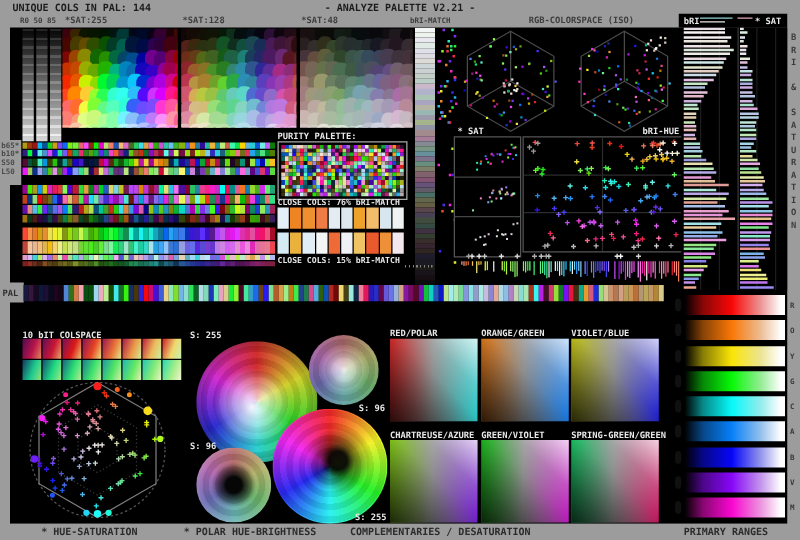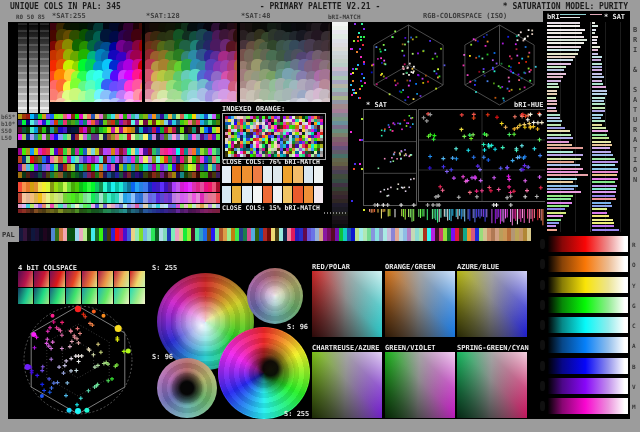--- a/index.html
+++ b/index.html
@@ -31,23 +31,22 @@
   .idxgrid{position:absolute;left:2px;top:2px;right:2px;bottom:2px;display:grid;
            grid-template-columns:repeat(32,1fr);grid-template-rows:repeat(13,1fr);}
 </style>
 </head>
 <body>
 
 <div class="win">
 
   <div class="abs content" style="left:8px;top:22px;width:622px;height:397px;"></div>
 
-  <span class="lab s8 dk" style="left:10px;top:2px;">UNIQUE COLS IN PAL: 345</span>
-  <span class="lab s8 dk" style="left:320px;top:2px;transform:translateX(-50%);">- PRIMARY PALETTE V2.21 -</span>
-  <span class="lab s8 dk" style="right:12px;top:2px;">* SATURATION MODEL: PURITY</span>
+  <span class="lab s8 dk" style="left:10px;top:2px;">UNIQUE COLS IN PAL: 144</span>
+  <span class="lab s8 dk" style="left:320px;top:2px;transform:translateX(-50%);">- ANALYZE PALETTE V2.21 -</span>
 
   <span class="lab s6 md" style="left:16px;top:13px;">R0 50 85</span>
   <span class="lab s7 md" style="left:52px;top:12px;">*SAT:255</span>
   <span class="lab s7 md" style="left:146px;top:12px;">*SAT:128</span>
   <span class="lab s7 md" style="left:241px;top:12px;">*SAT:48</span>
   <span class="lab s6 md" style="left:328px;top:13px;">bRI-MATCH</span>
   <span class="lab s7 md" style="left:423px;top:12px;">RGB-COLORSPACE (ISO)</span>
 
   <div class="abs" style="left:543px;top:11px;width:87px;height:11px;background:#000;"></div>
   <span class="lab s7 lt" style="left:547px;top:13px;">bRI</span>
@@ -1750,21 +1749,21 @@
         <div style="flex: 1 1 auto; height: 100%; background: rgb(80, 20, 82);"></div>
         <div style="flex: 1 1 auto; height: 100%; background: rgb(94, 23, 88);"></div>
         <div style="flex: 1 1 auto; height: 100%; background: rgb(118, 30, 101);"></div>
         <div style="flex: 1 1 auto; height: 100%; background: rgb(131, 33, 100);"></div>
         <div style="flex: 1 1 auto; height: 100%; background: rgb(126, 32, 85);"></div>
         <div style="flex: 1 1 auto; height: 100%; background: rgb(122, 31, 72);"></div>
         <div style="flex: 1 1 auto; height: 100%; background: rgb(126, 32, 63);"></div>
       </div>
     </div>
 
-  <span class="lab s7 lt" style="left:222px;top:105px;">INDEXED ORANGE:</span>
+  <span class="lab s7 lt" style="left:222px;top:105px;">PURITY PALETTE:</span>
   <div class="abs" style="left:222px;top:113px;width:102px;height:45px;border:1px solid #a8a8a8;background:#000;">
     <div class="idxgrid" id="idxgrid">
         <div style="background: rgb(177, 2, 89);"></div>
         <div style="background: rgb(14, 62, 205);"></div>
         <div style="background: rgb(56, 169, 240);"></div>
         <div style="background: rgb(217, 205, 146);"></div>
         <div style="background: rgb(240, 209, 232);"></div>
         <div style="background: rgb(242, 213, 182);"></div>
         <div style="background: rgb(177, 169, 169);"></div>
         <div style="background: rgb(144, 239, 72);"></div>
@@ -2332,21 +2331,21 @@
       <div style="background: rgb(186, 157, 90);"></div>
       <div style="background: rgb(203, 151, 87);"></div>
       <div style="background: rgb(187, 112, 58);"></div>
       <div style="background: rgb(179, 150, 117);"></div>
       <div style="background: rgb(188, 165, 87);"></div>
       <div style="background: rgb(196, 150, 104);"></div>
       <div style="background: rgb(177, 135, 53);"></div>
       <div style="background: rgb(215, 200, 137);"></div>
     </div>
 
-  <span class="lab s7 lt" style="left:18px;top:264px;">4 bIT COLSPACE</span>
+  <span class="lab s7 lt" style="left:18px;top:264px;">10 bIT COLSPACE</span>
   <div class="abs" id="tiles0" style="left:18px;top:271px;">
       <div style="position: absolute; left: 0px; top: 0px; width: 15px; height: 16px; background: linear-gradient(110deg, rgb(80, 11, 80), rgb(184, 20, 75) 55%, rgb(226, 135, 90));"></div>
       <div style="position: absolute; left: 16px; top: 0px; width: 15px; height: 16px; background: linear-gradient(110deg, rgb(98, 14, 87), rgb(202, 22, 52) 55%, rgb(228, 170, 103));"></div>
       <div style="position: absolute; left: 32px; top: 0px; width: 15px; height: 16px; background: linear-gradient(110deg, rgb(116, 17, 90), rgb(220, 24, 24) 55%, rgb(231, 200, 116));"></div>
       <div style="position: absolute; left: 48px; top: 0px; width: 15px; height: 16px; background: linear-gradient(110deg, rgb(134, 19, 88), rgb(231, 67, 35) 55%, rgb(233, 226, 129));"></div>
       <div style="position: absolute; left: 64px; top: 0px; width: 15px; height: 16px; background: linear-gradient(110deg, rgb(152, 22, 82), rgb(233, 113, 53) 55%, rgb(223, 235, 142));"></div>
       <div style="position: absolute; left: 80px; top: 0px; width: 15px; height: 16px; background: linear-gradient(110deg, rgb(170, 24, 73), rgb(235, 153, 71) 55%, rgb(210, 237, 155));"></div>
       <div style="position: absolute; left: 96px; top: 0px; width: 15px; height: 16px; background: linear-gradient(110deg, rgb(187, 27, 59), rgb(237, 188, 90) 55%, rgb(202, 240, 168));"></div>
       <div style="position: absolute; left: 112px; top: 0px; width: 15px; height: 16px; background: linear-gradient(110deg, rgb(205, 29, 41), rgb(239, 217, 108) 55%, rgb(197, 242, 181));"></div>
     </div>
@@ -2467,27 +2466,27 @@
   <span class="lab s7 lt" style="left:152px;top:264px;">S: 255</span>
   <span class="lab s7 lt" style="left:287px;top:323px;">S: 96</span>
   <span class="lab s7 lt" style="left:152px;top:353px;">S: 96</span>
   <span class="lab s7 lt" style="left:284px;top:410px;">S: 255</span>
 
   <div class="abs" id="comp" style="left:0;top:0;">
       <div style="position: absolute; left: 312px; top: 263px; font: bold 7px &quot;DejaVu Sans Mono&quot;, monospace; color: rgb(232, 232, 232); white-space: nowrap;">RED/POLAR</div>
       <div style="position: absolute; left: 312px; top: 271px; width: 70px; height: 66px; background: linear-gradient(225deg, rgba(255, 255, 255, 0.8), rgba(255, 255, 255, 0.2) 28%, rgba(0, 0, 0, 0) 46%, rgba(0, 0, 0, 0.5) 78%, rgba(0, 0, 0, 0.8)), linear-gradient(92deg, rgb(216, 42, 42), rgb(142, 142, 142) 48%, rgb(42, 196, 196));"></div>
       <div style="position: absolute; left: 385px; top: 263px; font: bold 7px &quot;DejaVu Sans Mono&quot;, monospace; color: rgb(232, 232, 232); white-space: nowrap;">ORANGE/GREEN</div>
       <div style="position: absolute; left: 385px; top: 271px; width: 70px; height: 66px; background: linear-gradient(225deg, rgba(255, 255, 255, 0.8), rgba(255, 255, 255, 0.2) 28%, rgba(0, 0, 0, 0) 46%, rgba(0, 0, 0, 0.5) 78%, rgba(0, 0, 0, 0.8)), linear-gradient(92deg, rgb(224, 120, 24), rgb(142, 142, 142) 48%, rgb(24, 120, 224));"></div>
-      <div style="position: absolute; left: 457px; top: 263px; font: bold 7px &quot;DejaVu Sans Mono&quot;, monospace; color: rgb(232, 232, 232); white-space: nowrap;">AZURE/BLUE</div>
+      <div style="position: absolute; left: 457px; top: 263px; font: bold 7px &quot;DejaVu Sans Mono&quot;, monospace; color: rgb(232, 232, 232); white-space: nowrap;">VIOLET/BLUE</div>
       <div style="position: absolute; left: 457px; top: 271px; width: 70px; height: 66px; background: linear-gradient(225deg, rgba(255, 255, 255, 0.8), rgba(255, 255, 255, 0.2) 28%, rgba(0, 0, 0, 0) 46%, rgba(0, 0, 0, 0.5) 78%, rgba(0, 0, 0, 0.8)), linear-gradient(92deg, rgb(196, 196, 24), rgb(142, 142, 142) 48%, rgb(32, 32, 208));"></div>
       <div style="position: absolute; left: 312px; top: 344px; font: bold 7px &quot;DejaVu Sans Mono&quot;, monospace; color: rgb(232, 232, 232); white-space: nowrap;">CHARTREUSE/AZURE</div>
       <div style="position: absolute; left: 312px; top: 352px; width: 70px; height: 66px; background: linear-gradient(225deg, rgba(255, 255, 255, 0.8), rgba(255, 255, 255, 0.2) 28%, rgba(0, 0, 0, 0) 46%, rgba(0, 0, 0, 0.5) 78%, rgba(0, 0, 0, 0.8)), linear-gradient(92deg, rgb(132, 204, 24), rgb(142, 142, 142) 48%, rgb(116, 32, 204));"></div>
       <div style="position: absolute; left: 385px; top: 344px; font: bold 7px &quot;DejaVu Sans Mono&quot;, monospace; color: rgb(232, 232, 232); white-space: nowrap;">GREEN/VIOLET</div>
       <div style="position: absolute; left: 385px; top: 352px; width: 70px; height: 66px; background: linear-gradient(225deg, rgba(255, 255, 255, 0.8), rgba(255, 255, 255, 0.2) 28%, rgba(0, 0, 0, 0) 46%, rgba(0, 0, 0, 0.5) 78%, rgba(0, 0, 0, 0.8)), linear-gradient(92deg, rgb(28, 188, 28), rgb(142, 142, 142) 48%, rgb(188, 28, 188));"></div>
-      <div style="position: absolute; left: 457px; top: 344px; font: bold 7px &quot;DejaVu Sans Mono&quot;, monospace; color: rgb(232, 232, 232); white-space: nowrap;">SPRING-GREEN/CYAN</div>
+      <div style="position: absolute; left: 457px; top: 344px; font: bold 7px &quot;DejaVu Sans Mono&quot;, monospace; color: rgb(232, 232, 232); white-space: nowrap;">SPRING-GREEN/GREEN</div>
       <div style="position: absolute; left: 457px; top: 352px; width: 70px; height: 66px; background: linear-gradient(225deg, rgba(255, 255, 255, 0.8), rgba(255, 255, 255, 0.2) 28%, rgba(0, 0, 0, 0) 46%, rgba(0, 0, 0, 0.5) 78%, rgba(0, 0, 0, 0.8)), linear-gradient(92deg, rgb(24, 196, 100), rgb(142, 142, 142) 48%, rgb(196, 24, 96));"></div>
     </div>
 
   <div class="abs" id="primary" style="left:0;top:0;">
       <div style="position: absolute; left: 546px; top: 236px; width: 82px; height: 16px; background: linear-gradient(to right, rgb(0, 0, 0) 2%, rgb(136, 7, 7) 20%, rgb(249, 6, 6) 48%, rgb(236, 147, 147) 76%, rgb(255, 255, 255) 96%);"></div>
       <div style="position: absolute; left: 540px; top: 239px; width: 5px; height: 10px; background: rgb(16, 16, 16); border-radius: 40%;"></div>
       <div style="position: absolute; left: 546px; top: 256.3px; width: 82px; height: 16px; background: linear-gradient(to right, rgb(0, 0, 0) 2%, rgb(136, 67, 7) 20%, rgb(249, 119, 6) 48%, rgb(236, 188, 147) 76%, rgb(255, 255, 255) 96%);"></div>
       <div style="position: absolute; left: 540px; top: 259.3px; width: 5px; height: 10px; background: rgb(16, 16, 16); border-radius: 40%;"></div>
       <div style="position: absolute; left: 546px; top: 276.5px; width: 82px; height: 16px; background: linear-gradient(to right, rgb(0, 0, 0) 2%, rgb(136, 125, 7) 20%, rgb(249, 228, 6) 48%, rgb(236, 228, 147) 76%, rgb(255, 255, 255) 96%);"></div>
       <div style="position: absolute; left: 540px; top: 279.5px; width: 5px; height: 10px; background: rgb(16, 16, 16); border-radius: 40%;"></div>
@@ -2511,14 +2510,20 @@
       <div style="position: absolute; left: 2px; top: 261.3px; font: bold 6px &quot;DejaVu Sans Mono&quot;, monospace; color: rgb(58, 58, 58);">O</div>
       <div style="position: absolute; left: 2px; top: 281.5px; font: bold 6px &quot;DejaVu Sans Mono&quot;, monospace; color: rgb(58, 58, 58);">Y</div>
       <div style="position: absolute; left: 2px; top: 301.8px; font: bold 6px &quot;DejaVu Sans Mono&quot;, monospace; color: rgb(58, 58, 58);">G</div>
       <div style="position: absolute; left: 2px; top: 322px; font: bold 6px &quot;DejaVu Sans Mono&quot;, monospace; color: rgb(58, 58, 58);">C</div>
       <div style="position: absolute; left: 2px; top: 342.3px; font: bold 6px &quot;DejaVu Sans Mono&quot;, monospace; color: rgb(58, 58, 58);">A</div>
       <div style="position: absolute; left: 2px; top: 362.5px; font: bold 6px &quot;DejaVu Sans Mono&quot;, monospace; color: rgb(58, 58, 58);">B</div>
       <div style="position: absolute; left: 2px; top: 382.8px; font: bold 6px &quot;DejaVu Sans Mono&quot;, monospace; color: rgb(58, 58, 58);">V</div>
       <div style="position: absolute; left: 2px; top: 403px; font: bold 6px &quot;DejaVu Sans Mono&quot;, monospace; color: rgb(58, 58, 58);">M</div>
     </div>
 
+  <div class="bbar" id="bottombar">
+      <div style="position: absolute; left: 33px; top: 2px; font: bold 8px &quot;DejaVu Sans Mono&quot;, monospace; color: rgb(43, 43, 43); white-space: nowrap;">* HUE-SATURATION</div>
+      <div style="position: absolute; left: 147px; top: 2px; font: bold 8px &quot;DejaVu Sans Mono&quot;, monospace; color: rgb(43, 43, 43); white-space: nowrap;">* POLAR HUE-BRIGHTNESS</div>
+      <div style="position: absolute; left: 280px; top: 2px; font: bold 8px &quot;DejaVu Sans Mono&quot;, monospace; color: rgb(43, 43, 43); white-space: nowrap;">COMPLEMENTARIES / DESATURATION</div>
+      <div style="position: absolute; left: 547px; top: 2px; font: bold 8px &quot;DejaVu Sans Mono&quot;, monospace; color: rgb(43, 43, 43); white-space: nowrap;">PRIMARY RANGES</div>
+    </div>
 
 </div>
 
 </body></html>

